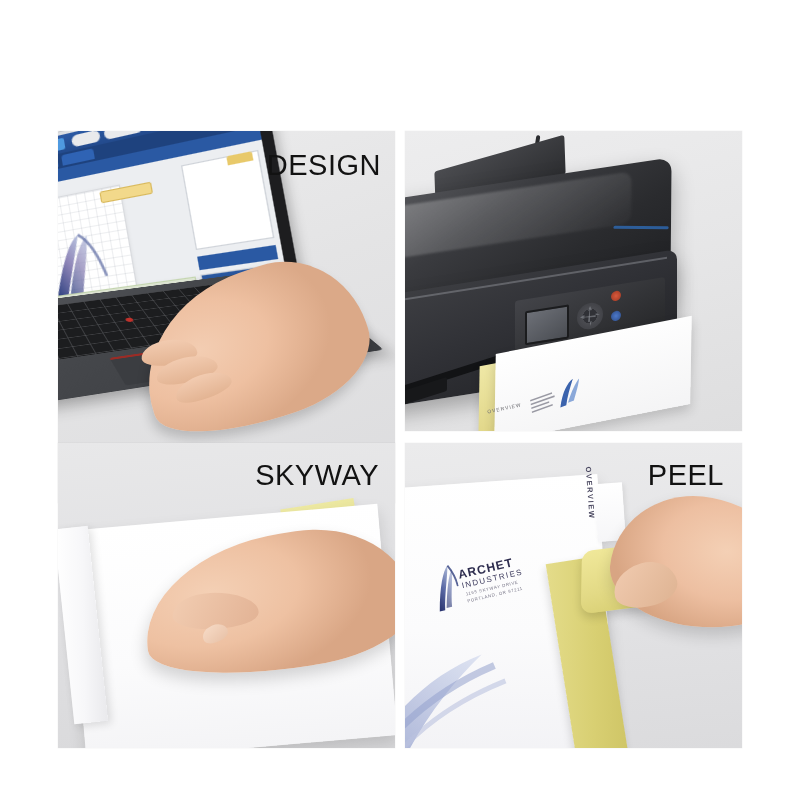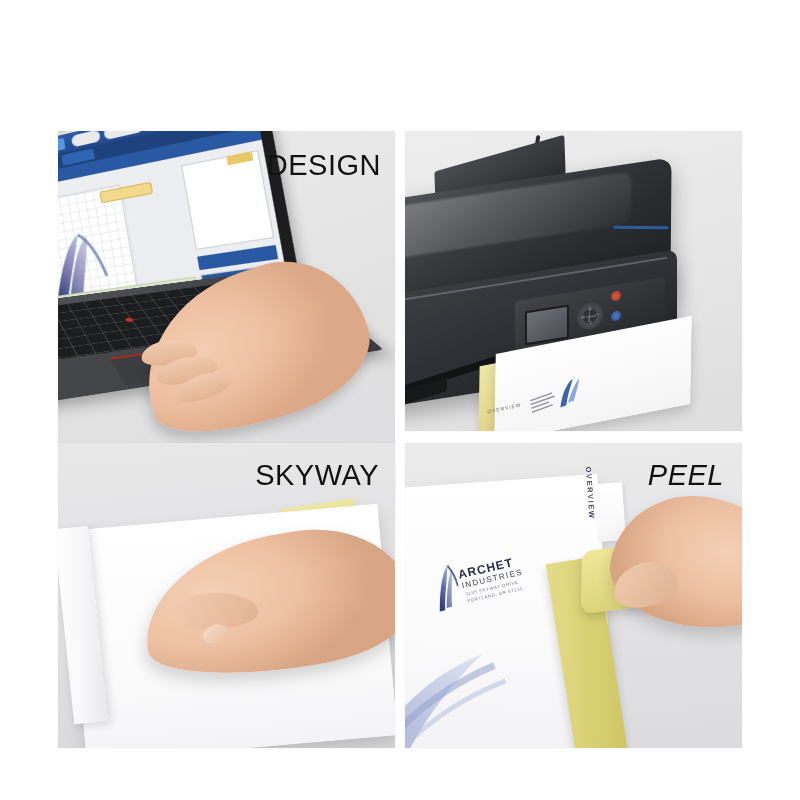--- a/index.html
+++ b/index.html
@@ -59,21 +59,21 @@
     font-weight: normal;
     letter-spacing: 0.5px;
     color: #121212;
     font-family: "Liberation Sans", sans-serif;
     z-index: 40;
     white-space: nowrap;
   }
   .panel.tl .panel-label { right: 14px; top: 18px; }
   .panel.tr .panel-label { right: 18px; top: 18px; }
   .panel.bl .panel-label { right: 16px; top: 16px; }
-  .panel.br .panel-label { right: 18px; top: 16px; font-style: italic; }
+  .panel.br .panel-label { right: 18px; top: 16px; }
 
   
   .bg-studio-1 {
     position: absolute; inset: 0;
     background:
       linear-gradient(160deg,#ececed 0%, #e4e4e5 45%, #dcdcde 100%);
   }
   .laptop {
     position: absolute;
     left: -92px; top: -6px;

